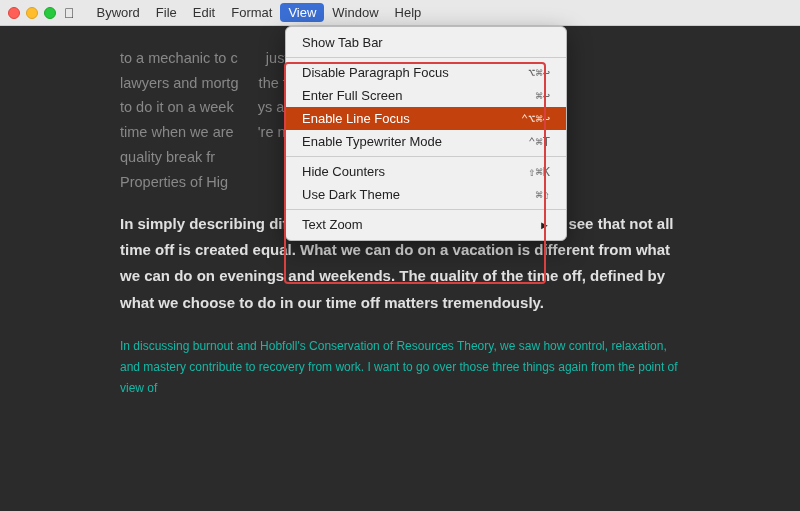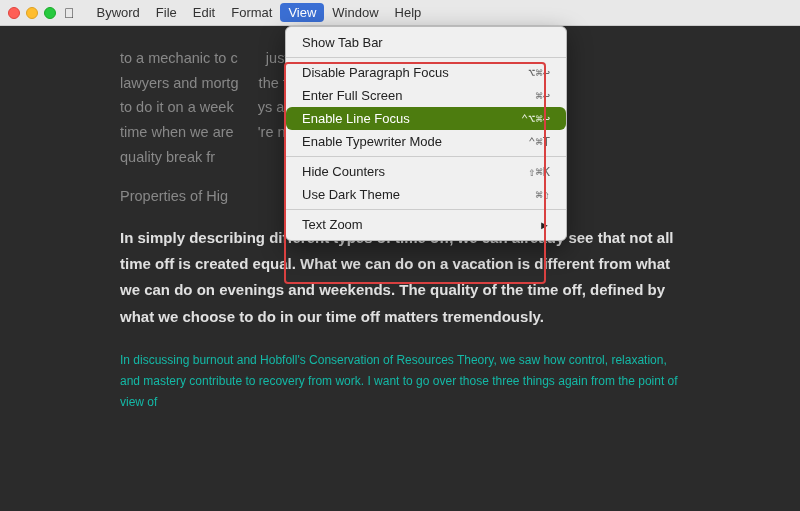--- a/index.html
+++ b/index.html
@@ -114,23 +114,22 @@
       align-items: center;
       justify-content: space-between;
       padding: 4px 16px;
       font-size: 13px;
       color: #222;
       cursor: pointer;
       min-height: 22px;
     }
 
     .menu-item.selected {
-      background: #4d7c0f;
+      background: #c2410c;
       color: white;
-      border-radius: 6px;
     }
 
     .menu-item .shortcut {
       color: #666;
       font-size: 12px;
       display: flex;
       align-items: center;
       gap: 1px;
     }
 
@@ -174,21 +173,21 @@
 </div>
 
 <div class="editor">
   <div class="editor-text">
     <div>to a mechanic to c&nbsp;&nbsp;&nbsp;&nbsp;&nbsp;&nbsp;&nbsp;just try getting all the</div>
     <div>lawyers and mortg&nbsp;&nbsp;&nbsp;&nbsp;&nbsp;the final sale of a home</div>
     <div>to do it on a week&nbsp;&nbsp;&nbsp;&nbsp;&nbsp;&nbsp;ys are, for the most part,</div>
     <div>time when we are&nbsp;&nbsp;&nbsp;&nbsp;&nbsp;&nbsp;'re not getting an</div>
     <div>quality break fr</div>
   </div>
-  <div style="margin-top:14px;">
+  <div style="">
     <span style="color:#888; font-size:14.5px;">Properties of Hig</span>
   </div>
   <div class="editor-bold-paragraph">In simply describing different types of time off, we can already see that not all time off is created equal. What we can do on a vacation is different from what we can do on evenings and weekends. The quality of the time off, defined by what we choose to do in our time off matters tremendously.</div>
   <div class="editor-normal-paragraph">In discussing burnout and Hobfoll's Conservation of Resources Theory, we saw how control, relaxation, and mastery contribute to recovery from work. I want to go over those three things again from the point of view of</div>
 </div>
 
 <div class="dropdown-menu">
   <div class="menu-item">
     <span>Show Tab Bar</span>
     <span class="shortcut"></span>

